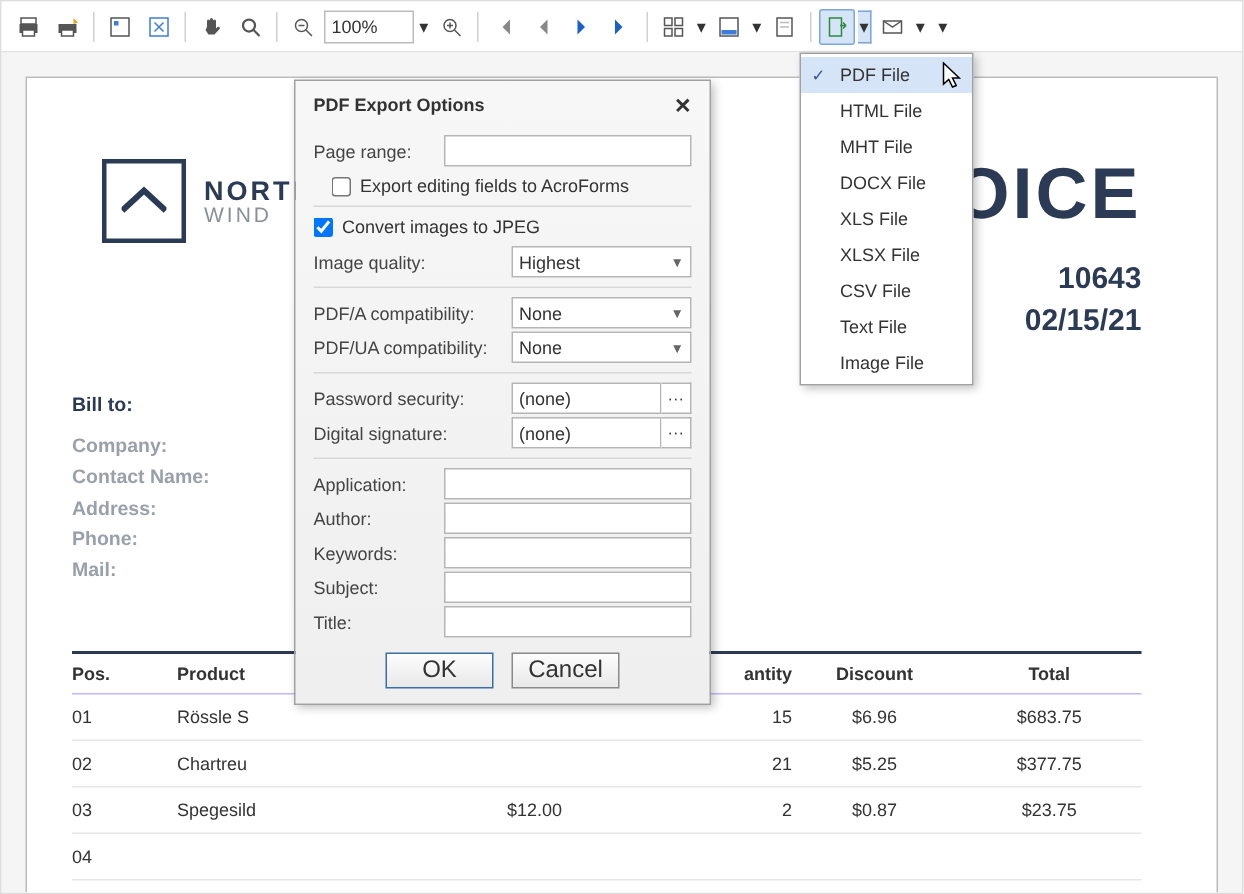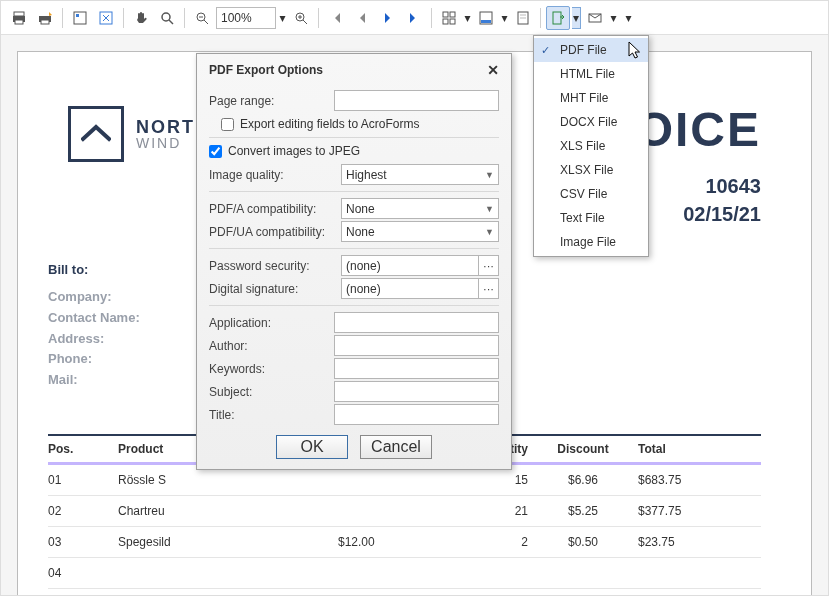--- a/index.html
+++ b/index.html
@@ -18,30 +18,30 @@
 .logo-text{line-height:1}
 .logo-text .n{font-size:18px;font-weight:600;letter-spacing:2px;color:#2b3a55}
 .logo-text .w{font-size:14px;letter-spacing:2px;color:#8a8f99}
 .invoice-title{position:absolute;right:50px;top:50px;font-size:48px;font-weight:700;color:#2b3a55;letter-spacing:2px}
 .inv-meta{position:absolute;right:50px;top:120px;text-align:right}
 .inv-meta div{font-size:20px;font-weight:700;color:#2b3a55;line-height:1.4}
 .billto{position:absolute;left:30px;top:210px}
 .billto h4{font-size:13px;font-weight:700;color:#2b3a55;margin-bottom:10px}
 .billto div{font-size:13px;color:#9aa0ab;line-height:1.6;font-weight:600}
 .tbl{position:absolute;left:30px;right:50px;top:382px}
-.tbl-head{display:flex;border-top:2px solid #2b3a55;border-bottom:3px solid #c4b5fd;padding:6px 0;font-weight:700;color:#2b3a55}
+.tbl-head{display:flex;border-top:2px solid #2b3a55;border-bottom:1px solid #c4b5fd;padding:6px 0;font-weight:700;color:#2b3a55}
 .tbl-row{display:flex;padding:8px 0;border-bottom:1px solid #e5e5e5;color:#555}
 .c-pos{width:70px}
 .c-prod{width:220px}
 .c-price{width:100px;}
 .c-qty{width:90px;text-align:right}
 .c-disc{width:110px;text-align:center}
-.c-total{flex:1;text-align:left}
-
-.dialog{position:absolute;left:195px;top:52px;width:316px;background:linear-gradient(#f7f7f7,#efefef);border:1px solid #a0a0a0;box-shadow:2px 2px 6px rgba(0,0,0,.25)}
+.c-total{flex:1;text-align:center}
+
+.dialog{position:absolute;left:195px;top:52px;width:278px;background:linear-gradient(#f7f7f7,#efefef);border:1px solid #a0a0a0;box-shadow:2px 2px 6px rgba(0,0,0,.25)}
 .dlg-title{display:flex;justify-content:space-between;align-items:center;padding:8px 12px;font-weight:bold;color:#444}
 .dlg-close{cursor:pointer;font-size:14px;font-weight:bold}
 .dlg-body{padding:2px 12px 10px}
 .dlg-row{display:flex;align-items:center;margin:2px 0;gap:8px}
 .dlg-label{width:124px;font-size:12px;color:#444}
 .dlg-input{flex:1;height:21px;border:1px solid #b5b5b5;background:#fff;padding:0 4px;font-size:12px}
 .dlg-select{flex:1;height:21px;border:1px solid #b5b5b5;background:#fff;display:flex;align-items:center;justify-content:space-between;padding:0 4px;font-size:12px}
 .sel-arrow{font-size:9px;color:#666}
 .dlg-check{display:flex;align-items:center;gap:6px;margin:6px 0 6px 0}
 .dlg-check input{width:13px;height:13px}
@@ -233,21 +233,21 @@
             <div class="c-price"></div>
             <div class="c-qty">21</div>
             <div class="c-disc">$5.25</div>
             <div class="c-total">$377.75</div>
           </div>
           <div class="tbl-row">
             <div class="c-pos">03</div>
             <div class="c-prod">Spegesild</div>
             <div class="c-price">$12.00</div>
             <div class="c-qty">2</div>
-            <div class="c-disc">$0.50</div>
+            <div class="c-disc">$0.87</div>
             <div class="c-total">$23.75</div>
           </div>
           <div class="tbl-row">
             <div class="c-pos">04</div>
             <div class="c-prod"></div>
             <div class="c-price"></div>
             <div class="c-qty"></div>
             <div class="c-disc"></div>
             <div class="c-total"></div>
           </div>

